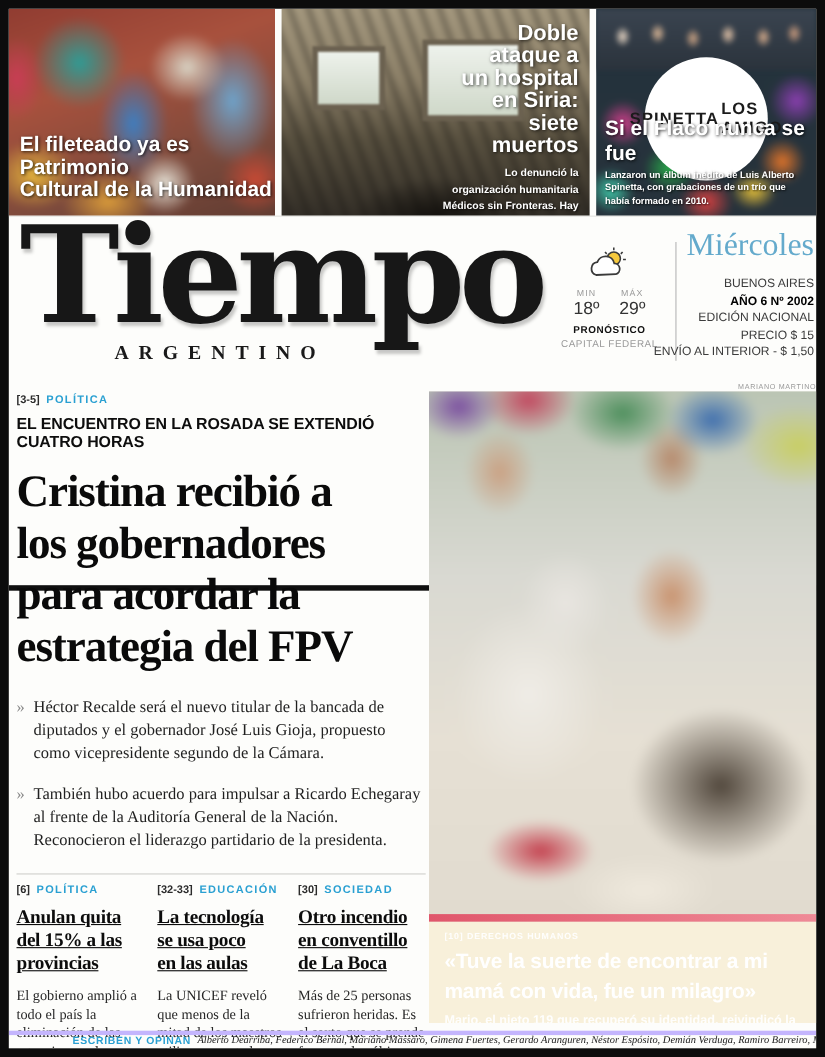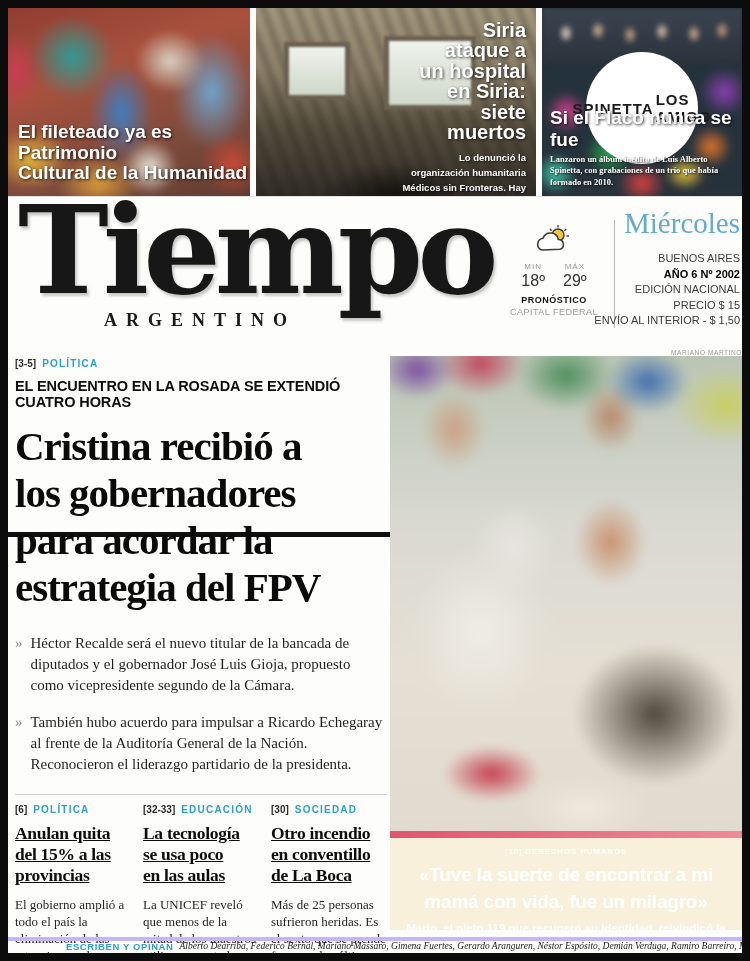--- a/index.html
+++ b/index.html
@@ -64,21 +64,21 @@
       radial-gradient(11px 14px at 90% 40%, #c79a7d 0%, rgba(0,0,0,0) 70%),
       linear-gradient(180deg,#3a4450 0%,#2b333c 100%);}
   .t-spinetta .sticker{position:absolute;left:50%;top:44px;transform:translateX(-50%);width:112px;height:112px;border-radius:50%;background:#fff;display:flex;flex-direction:row;align-items:center;justify-content:center;gap:2px;}
   .sticker span{font-weight:bold;font-size:15px;letter-spacing:1px;color:#1b1b1b;}
   .teaser-caption{position:absolute;left:10px;bottom:12px;color:#fff;font-weight:bold;font-size:19px;line-height:1.08;text-shadow:1px 1px 3px rgba(0,0,0,.75);}
   .siria-text{position:absolute;right:10px;top:12px;width:126px;text-align:right;color:#fff;}
   .siria-head{font-weight:bold;font-size:20px;line-height:1.02;text-shadow:1px 1px 3px rgba(0,0,0,.7);}
   .siria-sub{margin-top:9px;font-weight:bold;font-size:9.5px;line-height:1.55;text-shadow:1px 1px 2px rgba(0,0,0,.7);}
   .spinetta-text{position:absolute;left:8px;right:8px;bottom:8px;color:#fff;}
   .spinetta-head{font-weight:bold;font-size:19px;text-shadow:1px 1px 3px rgba(0,0,0,.8);margin-top:48px;}
-  .spinetta-sub{margin-top:3px;font-weight:bold;font-size:8.5px;line-height:1.35;text-shadow:1px 1px 2px rgba(0,0,0,.8);font-family:Liberation Serif, serif;}
+  .spinetta-sub{margin-top:3px;font-weight:bold;font-size:8.5px;line-height:1.35;text-shadow:1px 1px 2px rgba(0,0,0,.8);}
 
   
   .masthead{position:absolute;left:0;top:190px;width:734px;height:143px;}
   .logo{position:absolute;left:10px;top:2px;font-family:"DejaVu Serif",serif;font-weight:bold;font-size:122px;line-height:.82;letter-spacing:-6px;color:#171717;text-shadow:2px 3px 3px rgba(0,0,0,.22);}
   .logo-sub{position:absolute;left:96px;top:112px;font-family:"Liberation Serif",serif;font-weight:bold;font-size:18px;letter-spacing:9px;color:#1a1a1a;}
   .weather{position:absolute;left:498px;top:26px;width:96px;text-align:center;}
   .weather svg{display:block;margin:0 auto 6px auto;}
   .wx-row{display:flex;justify-content:center;gap:18px;}
   .wx-lab{font-size:8px;color:#999;letter-spacing:1px;}
   .wx-val{font-size:16px;color:#333;margin-top:1px;}
@@ -120,21 +120,21 @@
       radial-gradient(42px 50px at 62% 12%, #b78a6c 0%, rgba(0,0,0,0) 70%),
       radial-gradient(95px 115px at 27% 48%, #efece6 0%, rgba(0,0,0,0) 72%),
       radial-gradient(58px 66px at 36% 34%, #e8e5e0 0%, rgba(0,0,0,0) 70%),
       radial-gradient(52px 62px at 62% 33%, #c9936f 0%, rgba(0,0,0,0) 70%),
       radial-gradient(110px 95px at 74% 62%, #51473c 0%, rgba(0,0,0,0) 74%),
       radial-gradient(70px 40px at 30% 72%, #c4404e 0%, rgba(0,0,0,0) 70%),
       radial-gradient(90px 45px at 55% 78%, #efe9dd 0%, rgba(0,0,0,0) 72%),
       linear-gradient(180deg,#b9c4b2 0%,#d9d9d2 30%,#e6e0d4 55%,#ded8cc 100%);}
   .photo-caption{position:absolute;left:0;right:0;bottom:0;}
   .cap-bar{height:7px;background:linear-gradient(90deg,var(--cap-red),#ef8a97);}
-  .cap-body{background:var(--cap-bg);padding:9px 14px 12px 14px;height:92px;color:#fff;text-align:center;}
+  .cap-body{background:var(--cap-bg);padding:9px 14px 12px 14px;height:92px;color:#fff;}
   .cap-kicker{font-size:8px;font-weight:bold;letter-spacing:.8px;opacity:.95;}
   .cap-head{margin-top:5px;font-weight:bold;font-size:19px;line-height:27px;letter-spacing:-.2px;}
   .cap-sub{margin-top:6px;font-weight:bold;font-size:11.5px;line-height:15px;opacity:.95;}
 
   
   .footer{position:absolute;left:0;top:929px;width:734px;height:16px;border-top:4px solid #c4b5fd;display:flex;gap:6px;padding-left:58px;white-space:nowrap;overflow:hidden;}
   .footer-label{font-size:9.5px;font-weight:bold;letter-spacing:.6px;color:var(--accent);flex:0 0 auto;}
   .footer-names{font-family:"Liberation Serif",serif;font-style:italic;font-size:9.5px;color:#1c1c1c;}
 </style>
 </head>
@@ -152,21 +152,21 @@
           <div>Cultural de la Humanidad</div>
         </div>
       </div>
 
       <div class="teaser t-siria">
         <div class="bg"></div>
         <div class="window w1"></div>
         <div class="window w2"></div>
         <div class="siria-text">
           <div class="siria-head">
-            <div>Siria</div>
+            <div>Doble</div>
             <div>ataque a</div>
             <div>un hospital</div>
             <div>en Siria:</div>
             <div>siete</div>
             <div>muertos</div>
           </div>
           <div class="siria-sub">Lo denunció la organización humanitaria Médicos sin Fronteras. Hay decenas de heridos.</div>
         </div>
       </div>
 

